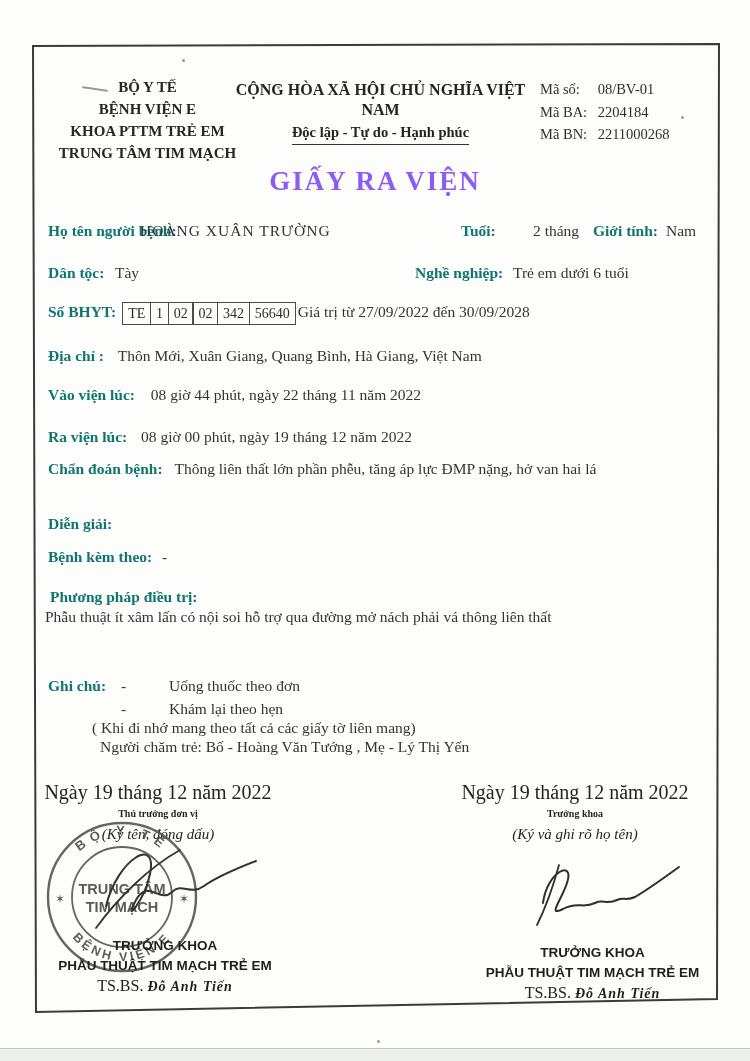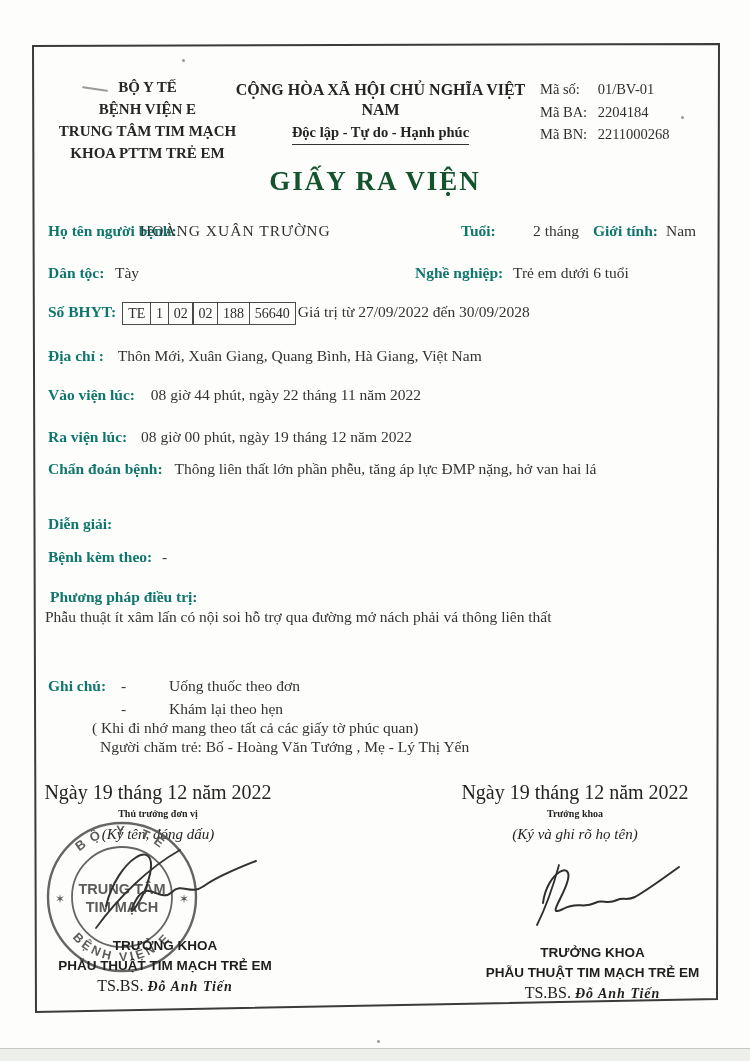--- a/index.html
+++ b/index.html
@@ -13,21 +13,21 @@
   
   .org-block{left:40px;top:76px;width:215px;text-align:center;font-weight:bold;
              font-size:15px;line-height:22px;color:#262626;}
   .nat-block{left:228px;top:80px;width:305px;text-align:center;color:#242424;}
   .nat1{font-weight:bold;font-size:16px;line-height:20px;}
   .nat2{display:inline-block;font-weight:bold;font-size:14.5px;margin-top:4px;
         padding-bottom:3px;border-bottom:1.6px solid #333;}
   .codes-block{left:540px;top:78px;font-size:14.5px;line-height:22.5px;color:#2f2f2f;}
   .code-lbl{display:inline-block;width:54px;}
   .doc-title{left:0;top:166px;width:750px;text-align:center;font-size:27px;
-             font-weight:bold;letter-spacing:2px;color:#14532d;}
+             font-weight:bold;letter-spacing:2px;color:#8b5cf6;}
   
   .bhyt-cells{display:inline-flex;vertical-align:middle;margin:0 2px 0 6px;}
   .bhyt-cell{border:1.3px solid #4a4a4a;margin-left:-1.3px;padding:0 5px;height:21px;
              line-height:21px;font-size:14px;color:#2c2c2c;}
   .bhyt-cell:first-child{margin-left:0;}
   
   .sig-block{position:absolute;text-align:center;color:#242424;}
   .sig-date{font-size:20px;line-height:21px;}
   .sig-role{font-weight:bold;font-size:10px;line-height:21px;}
   .sig-instr{font-style:italic;font-size:15px;line-height:21px;}
@@ -49,33 +49,33 @@
 
 <div class="speck" style="left:82px;top:88px;width:26px;height:2px;border-radius:2px;transform:rotate(8deg);"></div>
 <div class="speck" style="left:182px;top:59px;width:3px;height:3px;"></div>
 <div class="speck" style="left:277px;top:86px;width:3px;height:3px;"></div>
 <div class="speck" style="left:681px;top:116px;width:3px;height:3px;"></div>
 <div class="speck" style="left:377px;top:1040px;width:3px;height:3px;"></div>
 
 <div class="abs org-block">
   <div>BỘ Y TẾ</div>
   <div>BỆNH VIỆN E</div>
+  <div>KHOA PTTM TRẺ EM</div>
   <div>TRUNG TÂM TIM MẠCH</div>
-  <div>KHOA PTTM TRẺ EM</div>
 </div>
 
 <div class="abs nat-block">
   <div class="nat1">CỘNG HÒA XÃ HỘI CHỦ NGHĨA VIỆT NAM</div>
   <span class="nat2">Độc lập - Tự do - Hạnh phúc</span>
 </div>
 
 <div class="abs codes-block">
   <div>
     <span class="code-lbl">Mã số:</span>
-    <span>01/BV-01</span>
+    <span>08/BV-01</span>
   </div>
   <div>
     <span class="code-lbl">Mã BA:</span>
     <span>2204184</span>
   </div>
   <div>
     <span class="code-lbl">Mã BN:</span>
     <span>2211000268</span>
   </div>
 </div>
@@ -97,21 +97,21 @@
   <span class="lbl abs" style="left:367px;">Nghề nghiệp:</span>
   <span class="val abs" style="left:465px;">Trẻ em dưới 6 tuổi</span>
 </div>
 
 <div class="row" style="left:48px;top:301px;">
   <span class="lbl">Số BHYT:</span><span class="bhyt-cells">
       <span class="bhyt-cell">TE</span>
       <span class="bhyt-cell">1</span>
       <span class="bhyt-cell">02</span>
       <span class="bhyt-cell">02</span>
-      <span class="bhyt-cell">188</span>
+      <span class="bhyt-cell">342</span>
       <span class="bhyt-cell">56640</span>
     </span><span class="val">Giá trị từ 27/09/2022 đến 30/09/2028</span>
 </div>
 
 <div class="row" style="left:48px;top:345px;">
   <span class="lbl">Địa chỉ :</span>
   <span class="val" style="margin-left:10px;">Thôn Mới, Xuân Giang, Quang Bình, Hà Giang, Việt Nam</span>
 </div>
 
 <div class="row" style="left:48px;top:384px;">
@@ -149,21 +149,21 @@
 <div class="row" style="left:48px;top:675px;width:620px;">
   <span class="lbl">Ghi chú:</span>
   <span class="val abs" style="left:73px;">-</span>
   <span class="val abs" style="left:121px;">Uống thuốc theo đơn</span>
 </div>
 <div class="row" style="left:48px;top:698px;width:620px;">
   <span class="val abs" style="left:73px;">-</span>
   <span class="val abs" style="left:121px;">Khám lại theo hẹn</span>
 </div>
 <div class="row" style="left:92px;top:717px;">
-  <span class="val">( Khi đi nhớ mang theo tất cả các giấy tờ phúc quan)</span>
+  <span class="val">( Khi đi nhớ mang theo tất cả các giấy tờ liên mang)</span>
 </div>
 <div class="row" style="left:100px;top:736px;">
   <span class="val">Người chăm trẻ: Bố - Hoàng Văn Tướng , Mẹ - Lý Thị Yến</span>
 </div>
 
 <div class="sig-block" style="left:33px;top:782px;width:250px;">
   <div class="sig-date">Ngày 19 tháng 12 năm 2022</div>
   <div class="sig-role">Thủ trưởng đơn vị</div>
   <div class="sig-instr">(Ký tên, đóng dấu)</div>
 </div>

